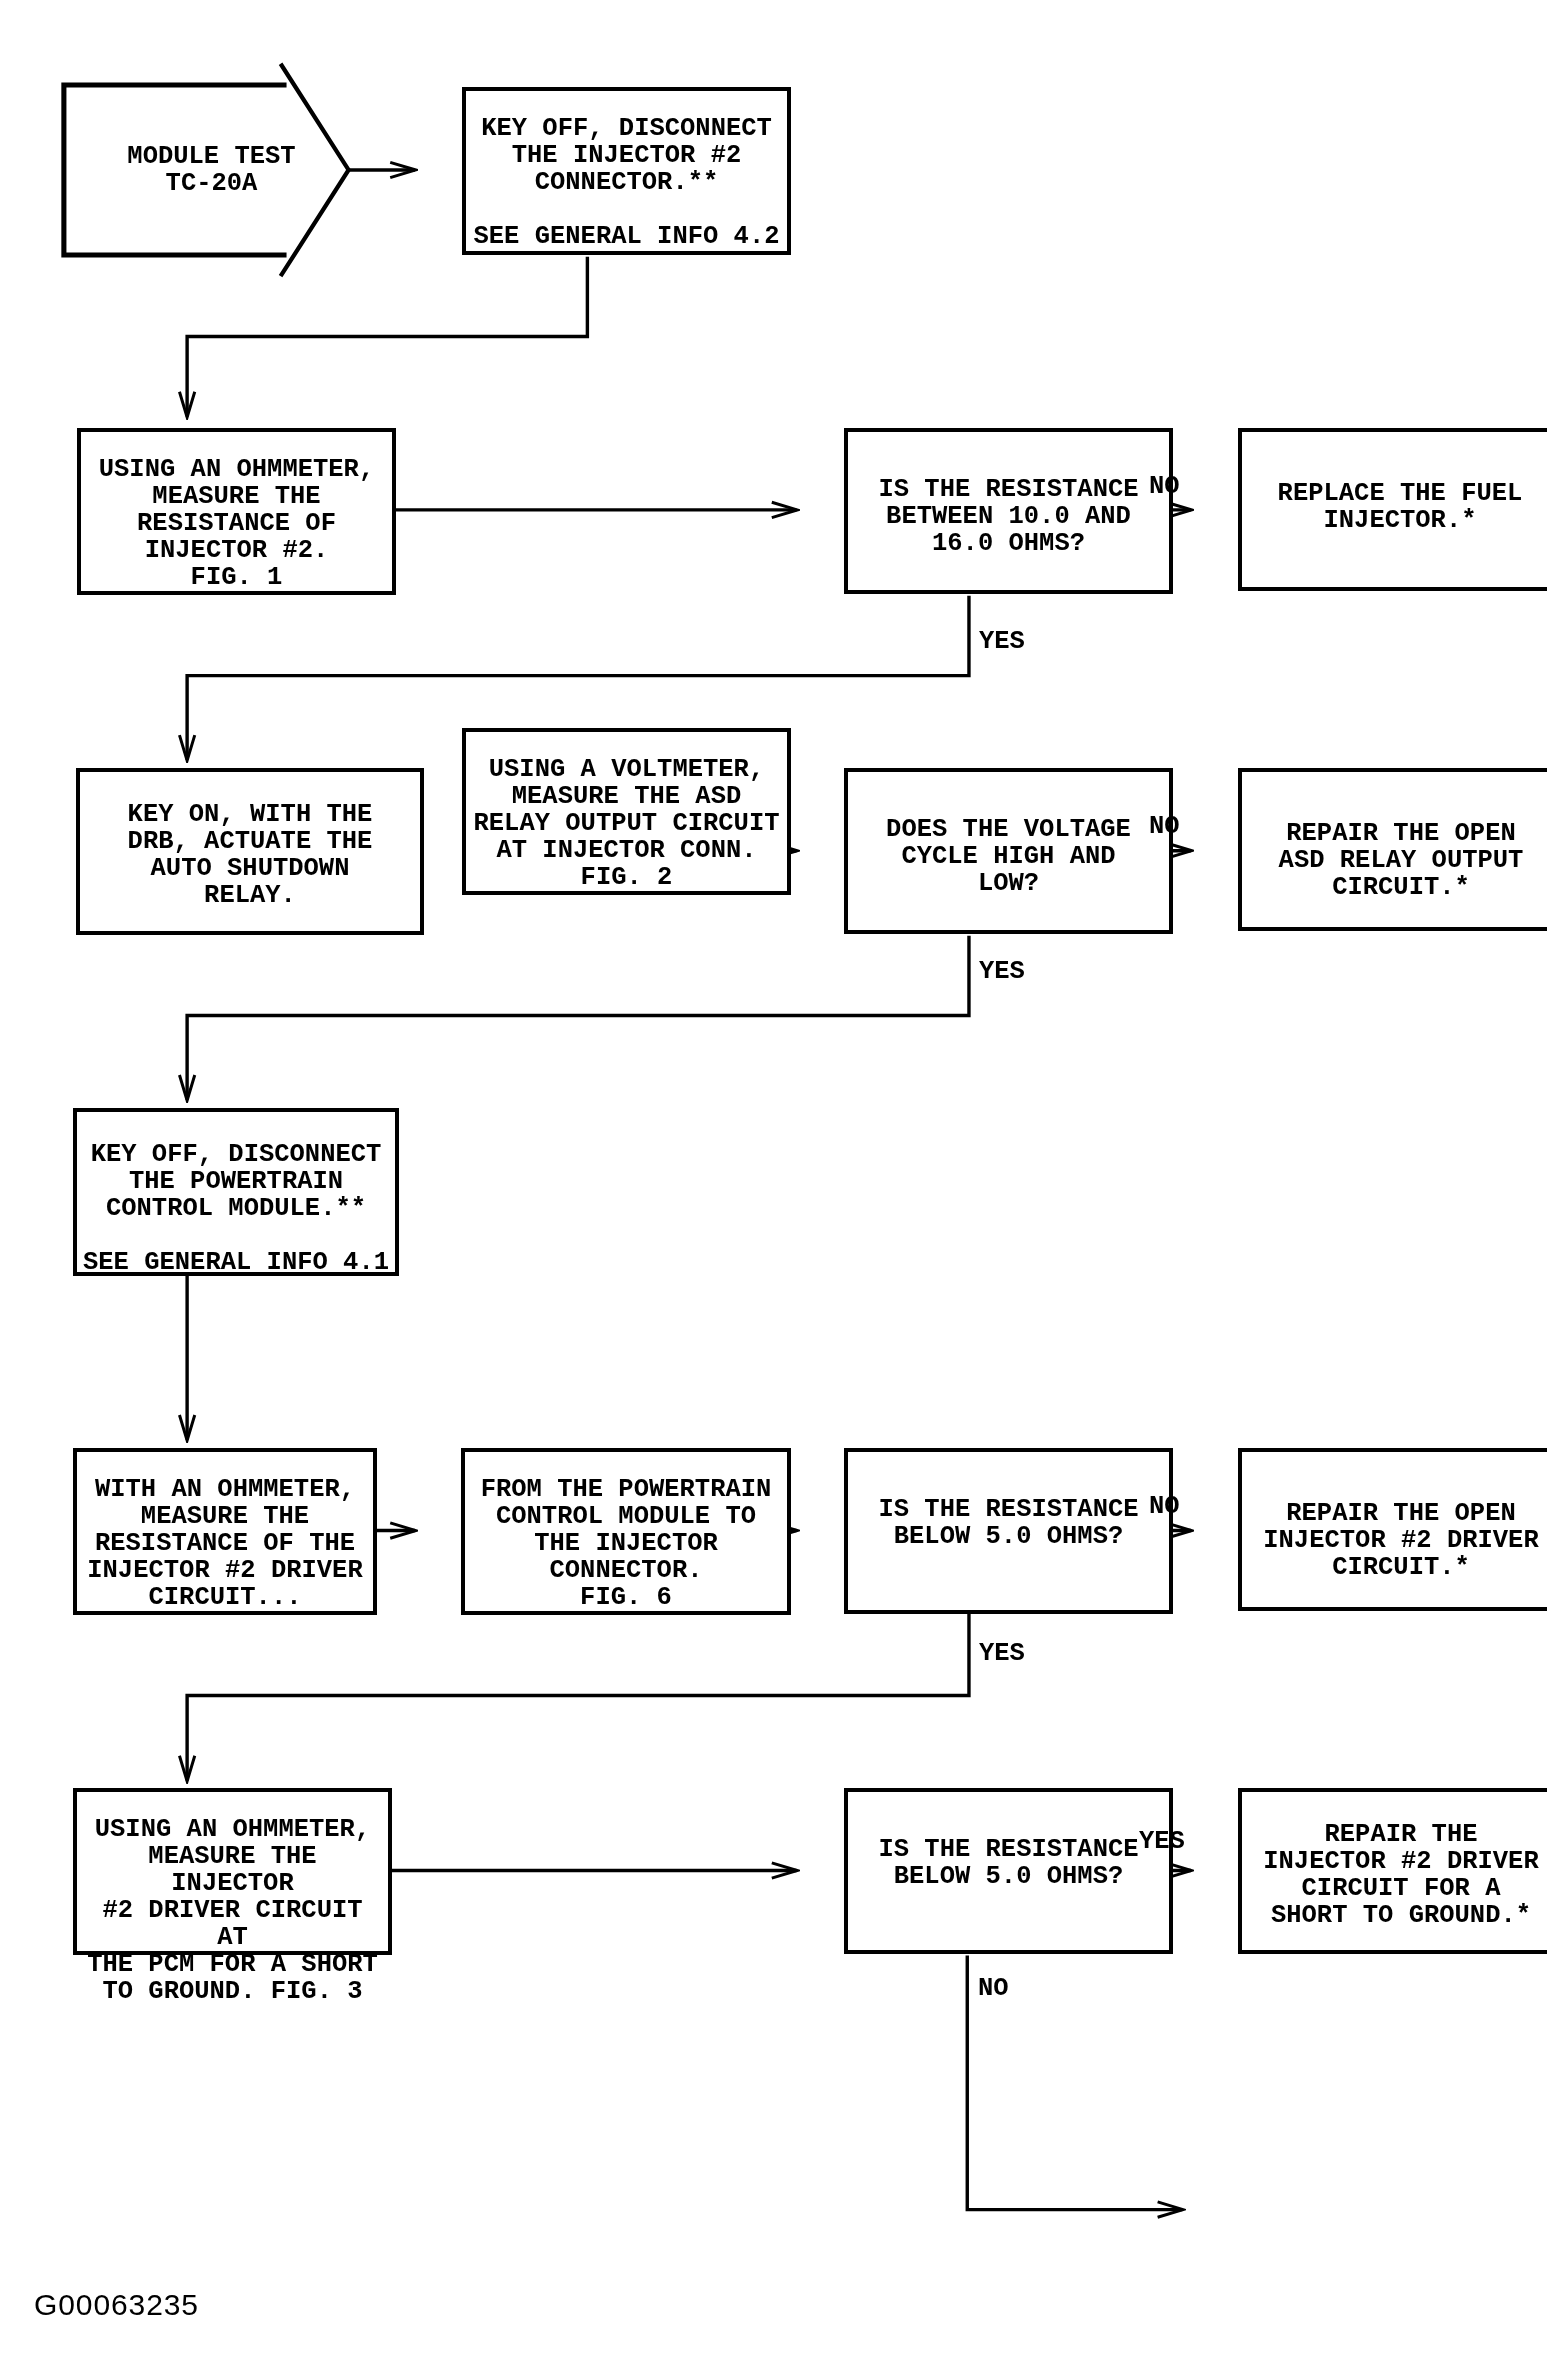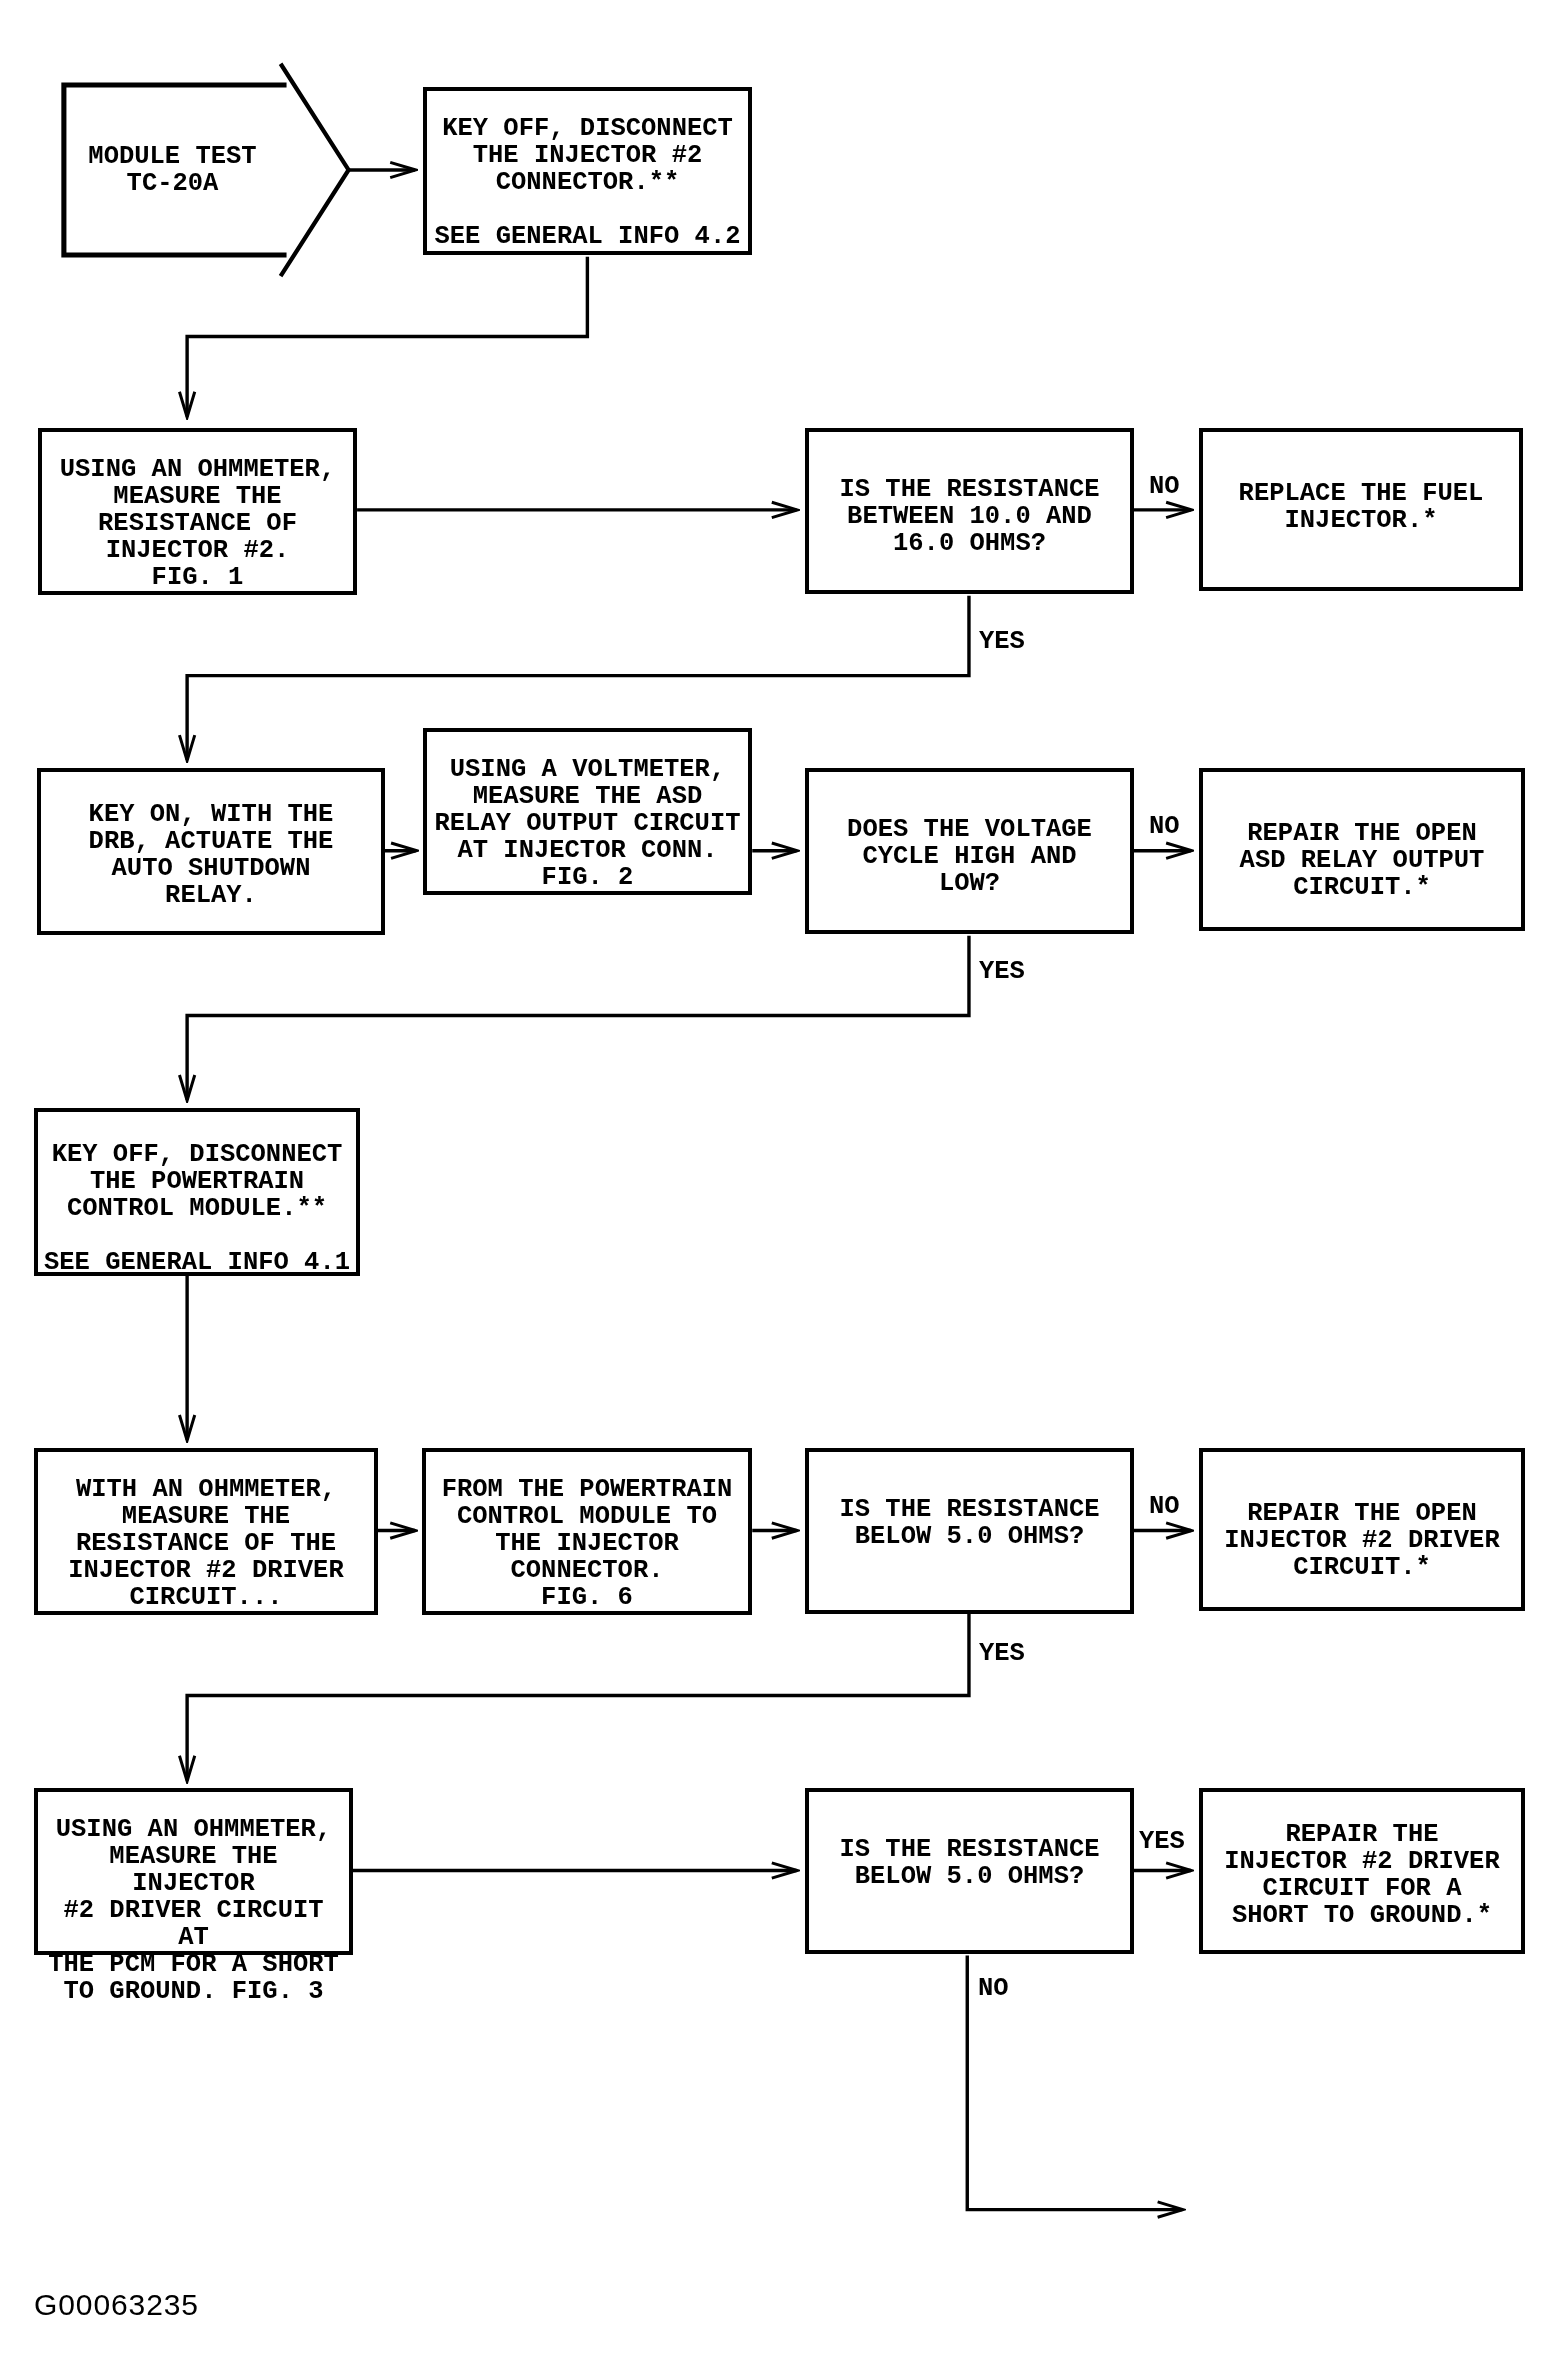--- a/index.html
+++ b/index.html
@@ -17,20 +17,21 @@
     box-sizing:border-box;
     border:4.3px solid #000;
     background:#fff;
     font-weight:bold;
     font-size:25.5px;
     line-height:27px;
     text-align:center;
     white-space:pre-line;
     letter-spacing:0px;
     padding:24px 5.1px 0 5.1px;
+    margin-left:39px;
   }
   .noborder{border:none;background:transparent;}
   .vcenter{display:flex;align-items:center;justify-content:center;padding:0;}
   .pad-lg{padding-top:44px;}
   .pad-xl{padding-top:48px;}
   .pad-md{padding-top:29px;}
   .elabel{
     position:absolute;
     font-weight:bold;
     font-size:25.5px;
@@ -49,21 +50,21 @@
   #n-start {left:64px;  top:85px;  width:217px; height:170px;}
   #n-step1 {left:423px; top:87px;  width:329px; height:168px;}
   #n-step2 {left:38px;  top:428px;  width:319px; height:167px;}
   #n-dec1  {left:805px; top:428px;  width:329px; height:166px;}
   #n-res1  {left:1199px;top:428px;  width:324px; height:163px;}
   #n-step3 {left:37px;  top:768px;  width:348px; height:167px;}
   #n-step4 {left:423px; top:728px;  width:329px; height:167px;}
   #n-dec2  {left:805px; top:768px;  width:329px; height:166px;}
   #n-res2  {left:1199px;top:768px;  width:326px; height:163px;}
   #n-step5 {left:34px;  top:1108px; width:326px; height:168px;}
-  #n-step6 {left:34px;  top:1448px; width:344px; height:167px;}
+  #n-step6 {left:34px;  top:1448px; width:304px; height:167px;}
   #n-step7 {left:422px; top:1448px; width:330px; height:167px;}
   #n-dec3  {left:805px; top:1448px; width:329px; height:166px;}
   #n-res3  {left:1199px;top:1448px; width:326px; height:163px;}
   #n-step8 {left:34px;  top:1788px; width:319px; height:167px;}
   #n-dec4  {left:805px; top:1788px; width:329px; height:166px;}
   #n-res4  {left:1199px;top:1788px; width:326px; height:166px;}
   #n-res5  {left:1190px;top:2131px; width:331px; height:166px;}
 
   
   #el-no1 {left:1149px;top:474px;}

